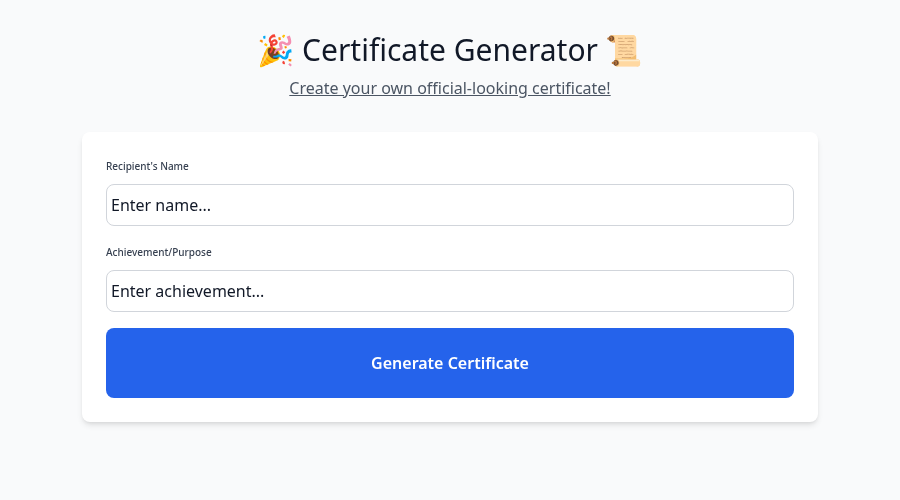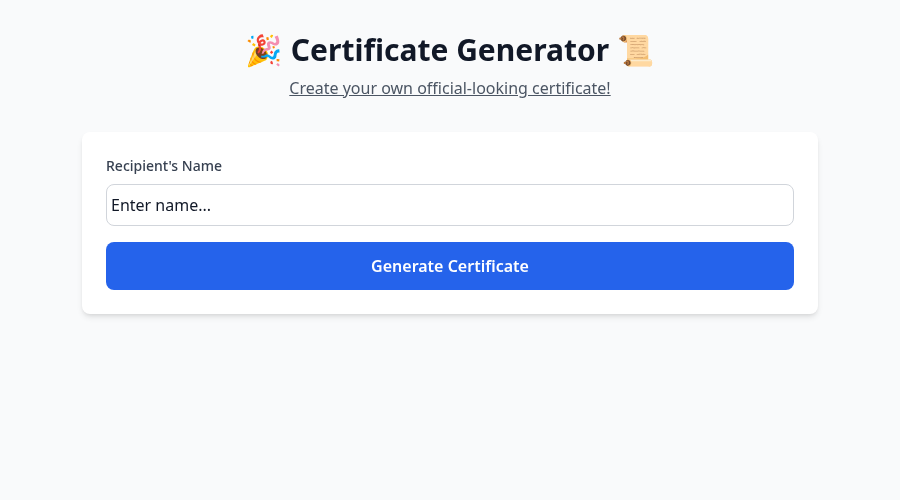--- a/index.html
+++ b/index.html
@@ -19,42 +19,42 @@
       margin: 0 auto;
       padding: 32px 16px;
     }
     .header {
       text-align: center;
       margin-bottom: 32px;
     }
     .title {
       font-size: 30px;
       line-height: 36px;
-      font-weight: 700;
+      font-weight: 400;
       color: #111827;
       margin-bottom: 8px;
     }
     .subtitle {
       color: #4b5563;
       font-size: 16px;
       line-height: 24px;
       text-decoration: underline;
     }
     .card {
       background-color: #ffffff;
       border-radius: 8px;
       box-shadow: 0 4px 6px -1px rgba(0,0,0,0.1), 0 2px 4px -2px rgba(0,0,0,0.1);
       padding: 24px;
     }
     .form-group {
       margin-bottom: 16px;
     }
     .label {
       display: block;
-      font-size: 14px;
+      font-size: 10px;
       line-height: 20px;
       font-weight: 500;
       color: #374151;
       margin-bottom: 8px;
     }
     .input {
       width: 100%;
       padding: 8px 4px;
       border: 1px solid #d1d5db;
       border-radius: 8px;
@@ -65,21 +65,21 @@
       font-family: inherit;
     }
     .input::placeholder {
       color: #111827;
     }
     .button {
       width: 100%;
       background-color: #2563eb;
       color: #ffffff;
       font-weight: 600;
-      padding: 12px 16px;
+      padding: 23px 16px;
       border-radius: 8px;
       border: none;
       font-size: 16px;
       line-height: 24px;
       cursor: pointer;
       font-family: inherit;
     }
   </style>
 </head>
 <body>
@@ -89,16 +89,20 @@
     <h1 class="title">🎉 Certificate Generator 📜</h1>
     <p class="subtitle">Create your own official-looking certificate!</p>
   </div>
 
   <div class="card">
     <div class="form-group">
       <label class="label">Recipient's Name</label>
       <input type="text" class="input" placeholder="Enter name..." style="">
     </div>
 
+    <div class="form-group">
+      <label class="label">Achievement/Purpose</label>
+      <input type="text" class="input" placeholder="Enter achievement..." style="">
+    </div>
 
     <button class="button">Generate Certificate</button>
   </div>
 </div>
 
 </body></html>

